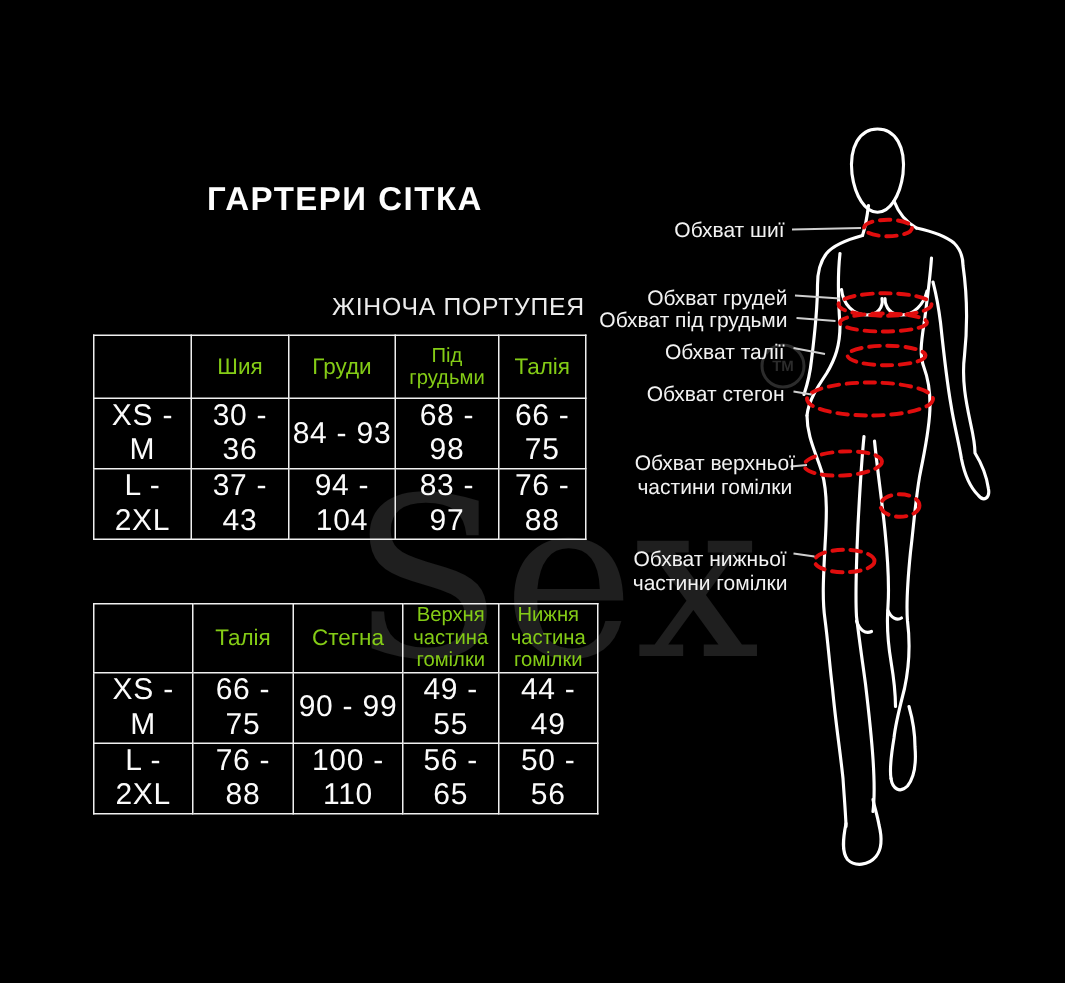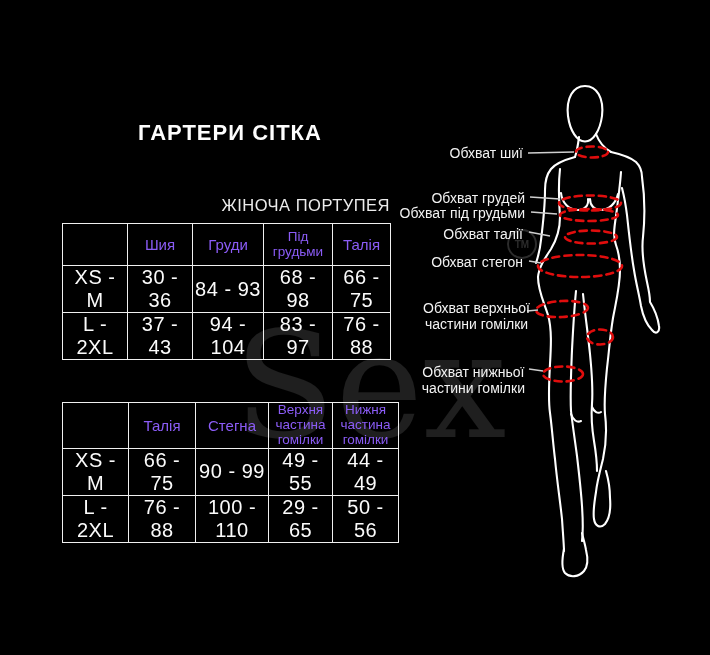--- a/index.html
+++ b/index.html
@@ -30,21 +30,21 @@
   
   table.size{
     position:absolute;border-collapse:collapse;table-layout:fixed;background:transparent;
   }
   table.size.t1{left:62px;top:223px;width:328px;}
   table.size.t2{left:62px;top:402px;width:336px;}
   table.size th,table.size td{
     border:1.5px solid #f0f0f0;text-align:center;vertical-align:middle;
     padding:0 2px;background:transparent;
   }
-  table.size th{font-weight:normal;font-size:15px;color:#8b5cf6;}
+  table.size th{font-weight:normal;font-size:15px;color:#84cc16;}
   table.size th.small{font-size:13.5px;line-height:1.1;}
   table.size td{font-size:20px;color:#fbfbfb;letter-spacing:.5px;}
   table.size.t1 tr.hdr{height:42px;}
   table.size.t1 tr.data{height:40px;}
   table.size.t2 tr.hdr{height:40px;}
   table.size.t2 tr.data{height:40px;}
   
   .mlabel{
     position:absolute;font-size:14px;color:#f2f2f2;white-space:nowrap;
     text-align:right;line-height:16px;
@@ -128,21 +128,21 @@
       <td>XS - M</td>
       <td>66 - 75</td>
       <td>90 - 99</td>
       <td>49 - 55</td>
       <td>44 - 49</td>
     </tr>
     <tr class="data">
       <td>L - 2XL</td>
       <td>76 - 88</td>
       <td>100 - 110</td>
-      <td>29 - 65</td>
+      <td>56 - 65</td>
       <td>50 - 56</td>
     </tr>
   </tbody>
     </table>
 
   <svg class="figure" width="710" height="655" viewBox="0 0 710 655">
     <g>
       <path class="body-line" d="M568,116 C566,98 573,86 585,86 C597,86 604,98 602,116 C600,131 593,141.5 585,141.5 C577,141.5 570,131 568,116 Z"></path>
       <path class="body-line" d="M579,137 C578,145 577,151 575,157"></path>
       <path class="body-line" d="M596,134 C599,142 604,148 611,152"></path>

